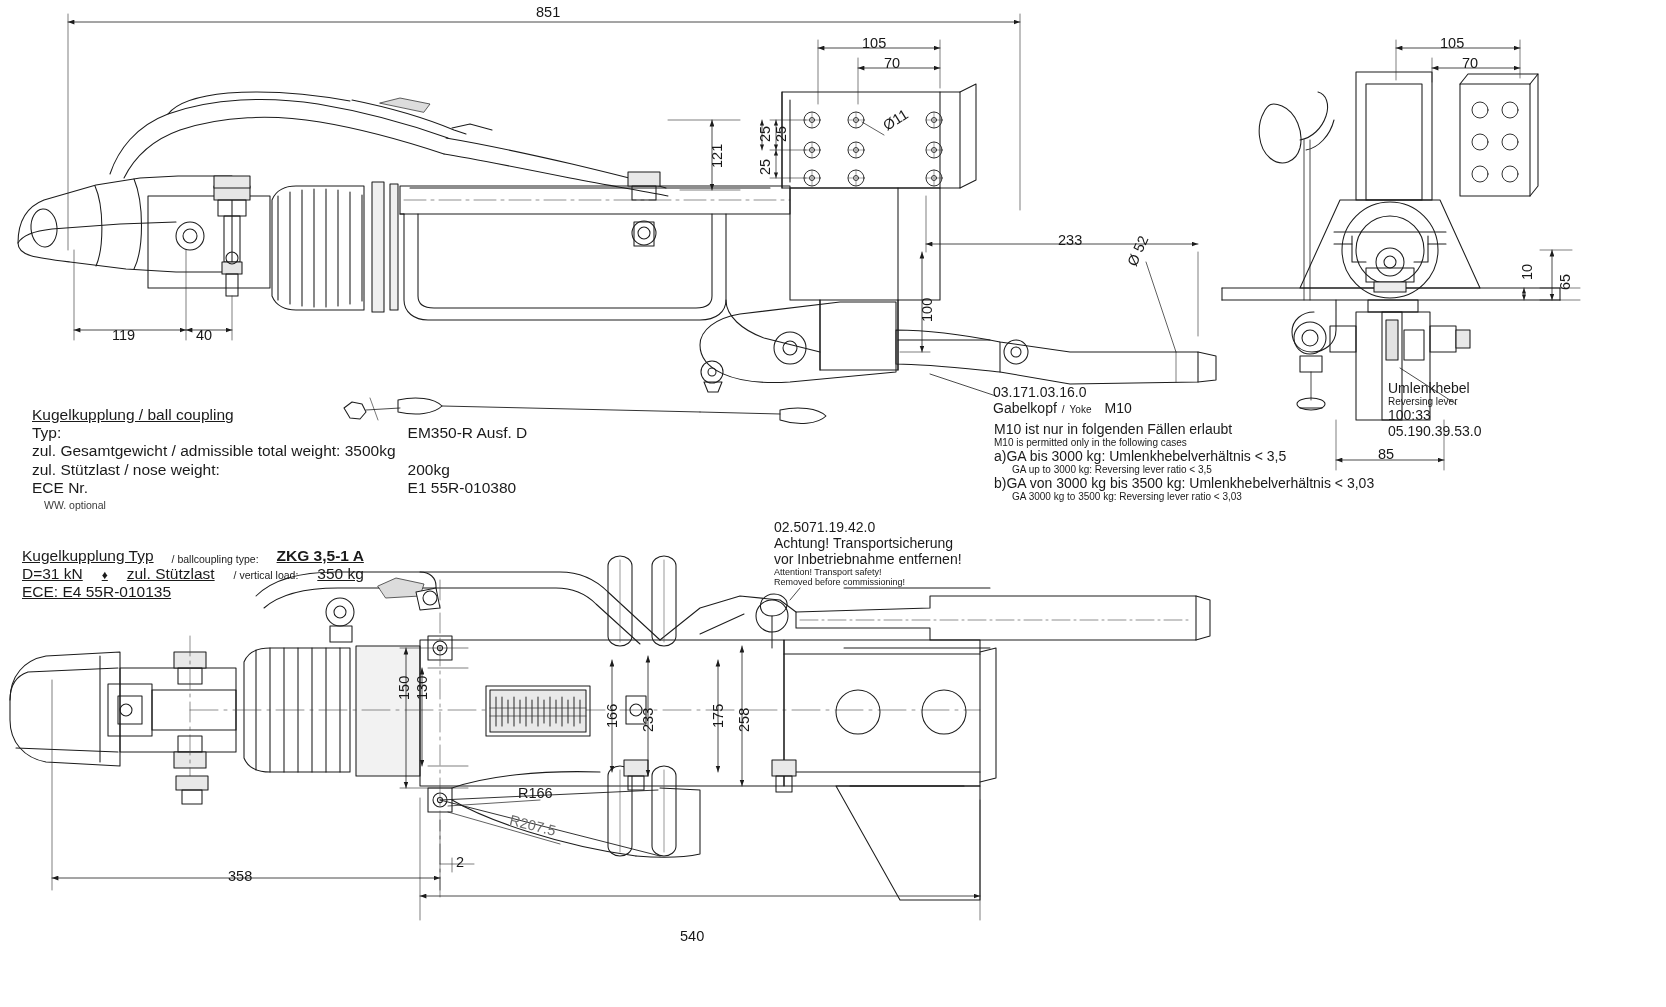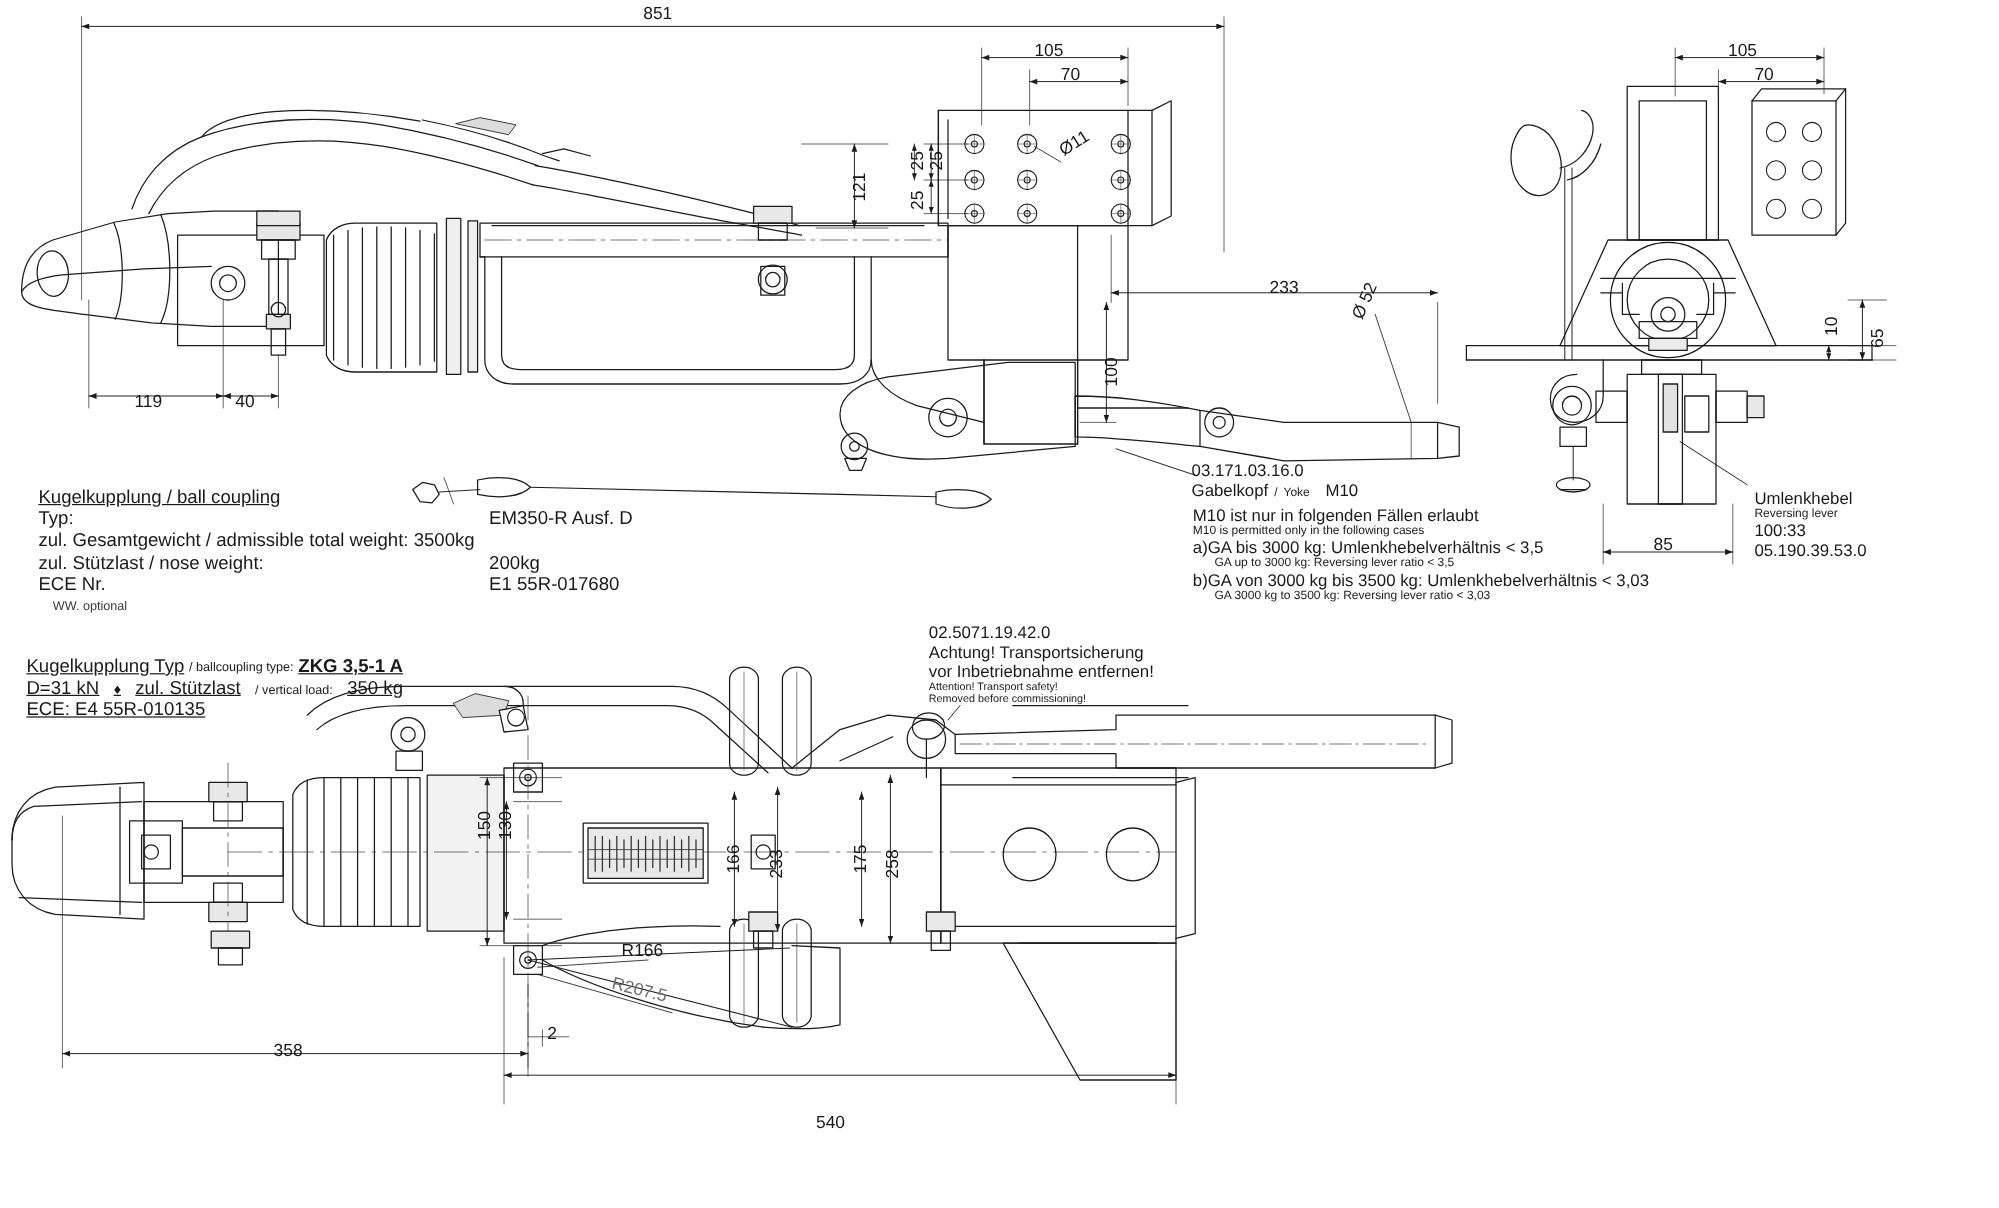--- a/index.html
+++ b/index.html
@@ -500,21 +500,21 @@
         <tr>
           <td style="width:258px;">zul. Gesamtgewicht / admissible total weight: 3500kg</td>
           <td class="v"></td>
         </tr>
         <tr>
           <td style="width:258px;">zul. Stützlast / nose weight:</td>
           <td class="v">200kg</td>
         </tr>
         <tr>
           <td style="width:258px;">ECE Nr.</td>
-          <td class="v">E1 55R-017680</td>
+          <td class="v">E1 55R-010380</td>
         </tr>
       </tbody>
     </table>
     <div class="small" style="margin-top:2px; margin-left:12px; color:#3a3a3a;">WW. optional</div>
   </div>
 
   <div style="position:absolute; left:993px; top:384px;">
     <div class="note">03.171.03.16.0</div>
     <div style="display:flex; align-items:baseline; gap:5px;">
       <span class="note">Gabelkopf</span>
@@ -526,37 +526,37 @@
 
   <div style="position:absolute; left:994px; top:421px;">
     <div class="note">M10 ist nur in folgenden Fällen erlaubt</div>
     <div class="note-s">M10 is permitted only in the following cases</div>
     <div class="note">a)GA bis 3000 kg: Umlenkhebelverhältnis &lt; 3,5</div>
     <div class="note-s" style="margin-left:18px;">GA up to 3000 kg: Reversing lever ratio &lt; 3,5</div>
     <div class="note">b)GA von 3000 kg bis  3500 kg: Umlenkhebelverhältnis &lt; 3,03</div>
     <div class="note-s" style="margin-left:18px;">GA 3000 kg to 3500 kg: Reversing lever ratio &lt; 3,03</div>
   </div>
 
-  <div style="position:absolute; left:1462px; top:380px;margin-top:27px;">
+  <div style="position:absolute; left:1388px; top:380px;">
     <div class="note">Umlenkhebel</div>
     <div class="note-s">Reversing lever</div>
     <div class="note">100:33</div>
     <div class="note">05.190.39.53.0</div>
   </div>
 
   <div style="position:absolute; left:774px; top:519px;">
     <div class="note">02.5071.19.42.0</div>
     <div class="note">Achtung! Transportsicherung</div>
     <div class="note">vor Inbetriebnahme entfernen!</div>
     <div class="xsmall">Attention! Transport safety!</div>
     <div class="xsmall">Removed before commissioning!</div>
   </div>
 
   <div style="position:absolute; left:22px; top:547px;">
-    <div style="display:flex; align-items:center; gap:4px;">
+    <div style="display:flex; align-items:flex-end; gap:18px;">
       <span class="blk">Kugelkupplung Typ</span>
       <span class="small">/ ballcoupling type:</span>
       <span class="blk bold">ZKG 3,5-1 A</span>
     </div>
     <div style="display:flex; align-items:baseline; gap:6px;justify-content:space-between;">
       <span class="blk">D=31 kN</span>
       <span class="blk" style="font-size:12px;">♦</span>
       <span class="blk">zul. Stützlast</span>
       <span class="small">/ vertical load:</span>
       <span class="blk">350 kg</span>

